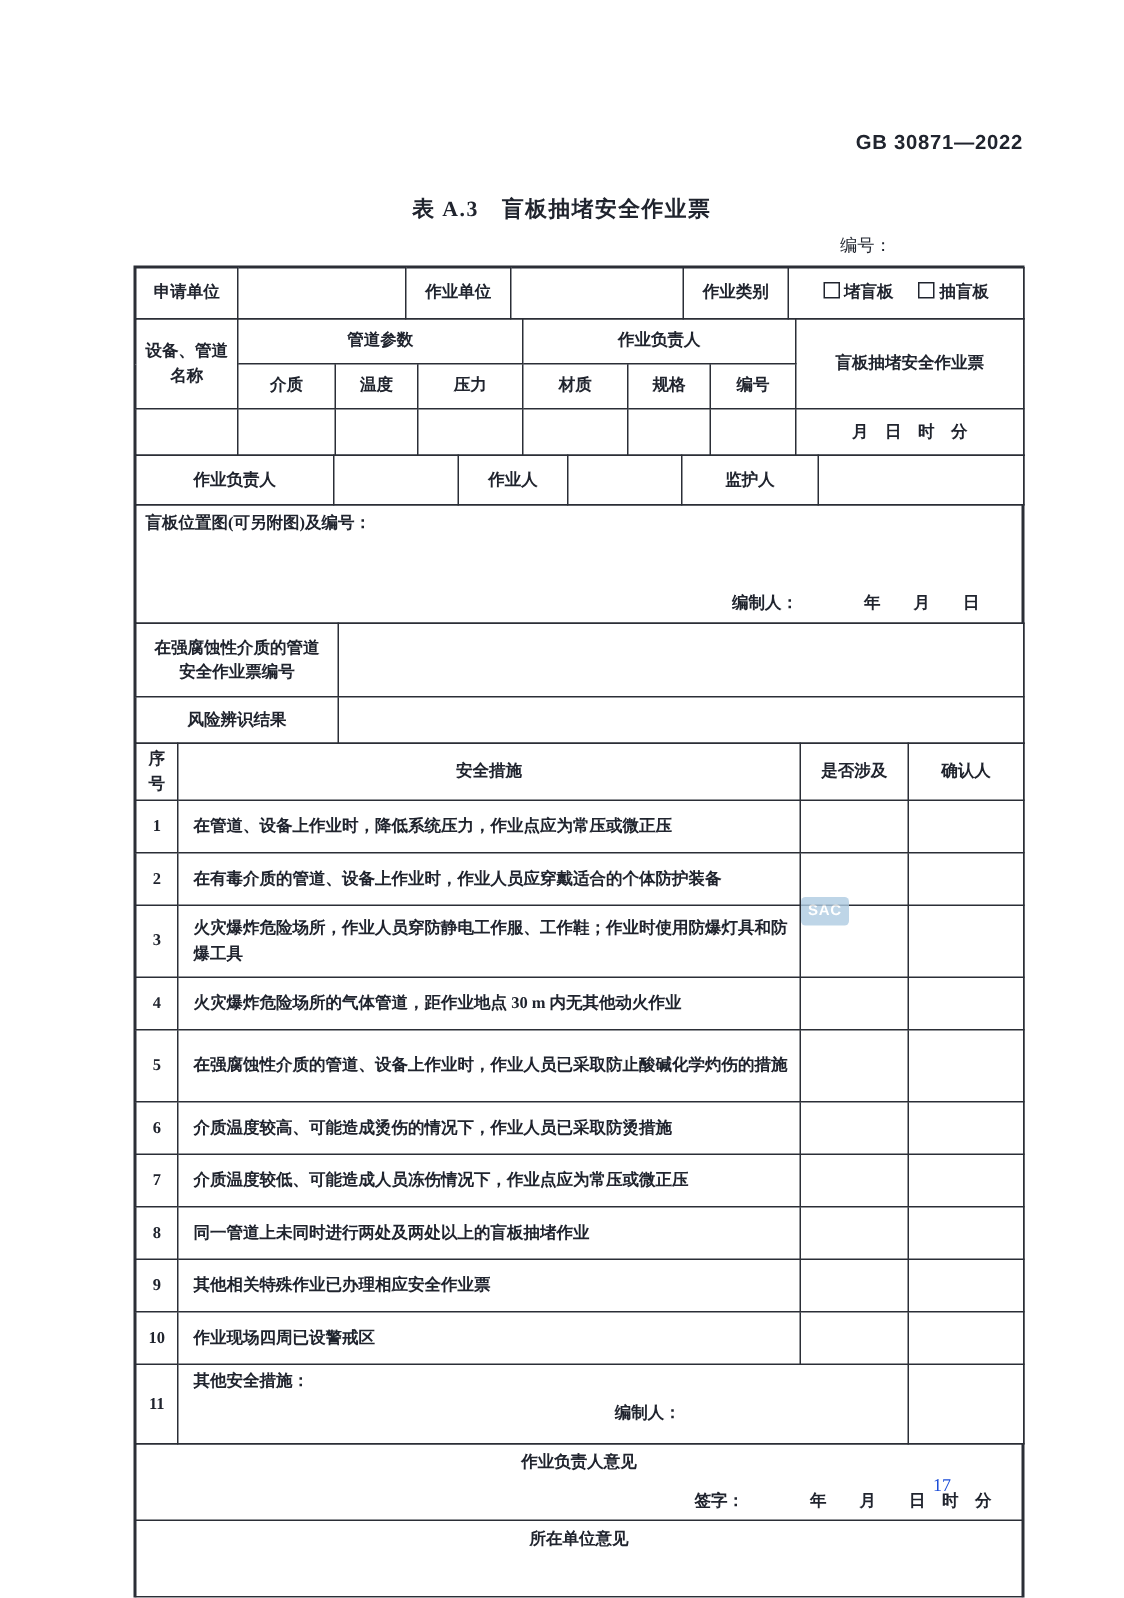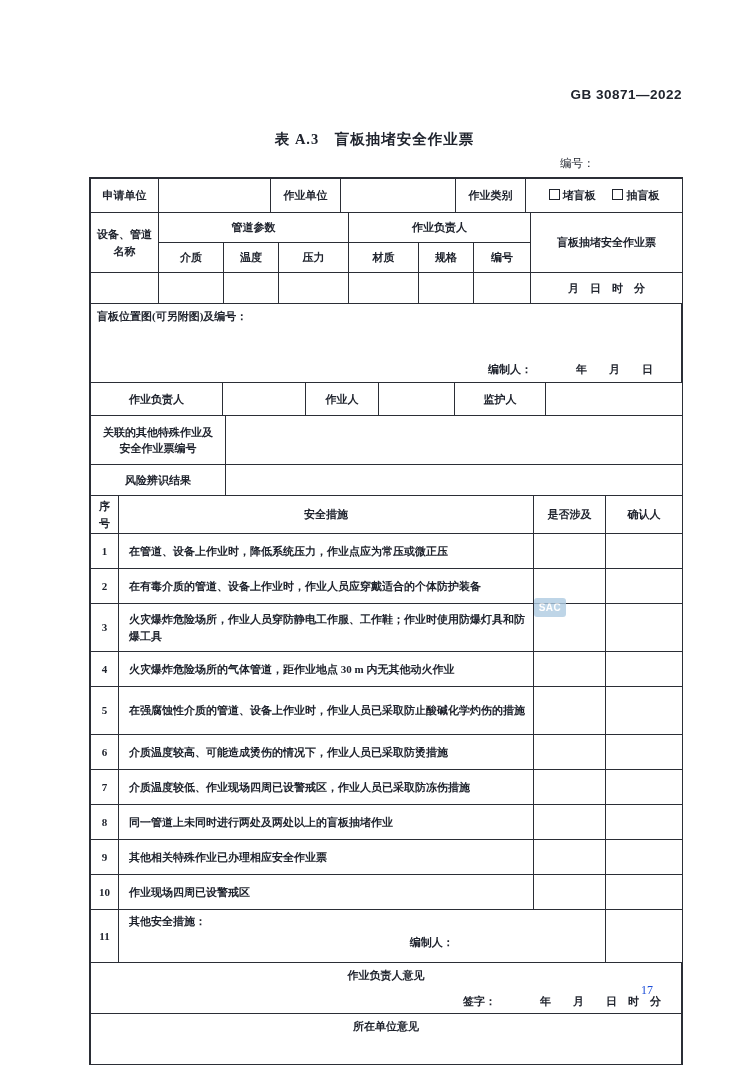--- a/index.html
+++ b/index.html
@@ -66,21 +66,21 @@
     display:flex;justify-content:flex-end;align-items:baseline;
     padding-right:20px;
   }
   .sac-watermark{
     position:absolute;left:534px;top:598px;width:32px;height:19px;
     background:#aecbe2;opacity:.8;border-radius:3px;
     color:#ffffff;font-family:"Liberation Sans","DejaVu Sans",sans-serif;
     font-size:10px;font-weight:bold;
     display:flex;align-items:center;justify-content:center;letter-spacing:.5px;
   }
-  .page-num{position:absolute;top:983px;left:641px;font-size:12px;color:#1d4ed8;}
+  .page-num{position:absolute;top:983px;left:622px;font-size:12px;color:#1d4ed8;}
 </style>
 </head>
 <body>
 
 <div class="gb-code">GB 30871—2022</div>
 <div class="doc-title">表 A.3　盲板抽堵安全作业票</div>
 <div class="serial">编号：</div>
 
 <div class="sheet">
 
@@ -141,63 +141,63 @@
       <td></td>
       <td></td>
       <td></td>
       <td></td>
       <td>月　日　时　分</td>
     </tr>
   </tbody>
     </table>
 
   <table>
+    <colgroup>
+        <col style="width:132px">
+        <col style="width:83px">
+        <col style="width:73px">
+        <col style="width:76px">
+        <col style="width:91px">
+        <col style="width:137px">
+      </colgroup>
+    <tbody>
+        <tr class="h28">
+      <td>作业负责人</td>
+      <td></td>
+      <td>作业人</td>
+      <td></td>
+      <td>监护人</td>
+      <td></td>
+    </tr>
+  </tbody>
+    </table>
+
+  <table>
     <tbody>
         <tr>
       <td class="sketch-cell">
         <div>盲板位置图(可另附图)及编号：</div>
         <div class="sketch-footer">
           <span>编制人：</span>
           <span class="sig-space"></span>
           <span>年　　月　　日</span>
         </div>
       </td>
     </tr>
   </tbody>
     </table>
 
   <table>
     <colgroup>
-        <col style="width:132px">
-        <col style="width:83px">
-        <col style="width:73px">
-        <col style="width:76px">
-        <col style="width:91px">
-        <col style="width:137px">
-      </colgroup>
-    <tbody>
-        <tr class="h28">
-      <td>作业负责人</td>
-      <td></td>
-      <td>作业人</td>
-      <td></td>
-      <td>监护人</td>
-      <td></td>
-    </tr>
-  </tbody>
-    </table>
-
-  <table>
-    <colgroup>
         <col style="width:135px">
         <col style="width:457px">
       </colgroup>
     <tbody>
         <tr class="h44">
-      <td class="prewrap">关联的其他特殊作业及
+      <td class="prewrap">在强腐蚀性介质的管道
 安全作业票编号</td>
       <td></td>
     </tr>
     <tr class="h26">
       <td>风险辨识结果</td>
       <td></td>
     </tr>
   </tbody>
     </table>
 
@@ -246,21 +246,21 @@
       <td></td>
     </tr>
     <tr class="h28">
       <td>6</td>
       <td class="measure">介质温度较高、可能造成烫伤的情况下，作业人员已采取防烫措施</td>
       <td></td>
       <td></td>
     </tr>
     <tr class="h28">
       <td>7</td>
-      <td class="measure">介质温度较低、作业现场四周已设警戒区，作业人员已采取防冻伤措施</td>
+      <td class="measure">介质温度较低、可能造成人员冻伤情况下，作业点应为常压或微正压</td>
       <td></td>
       <td></td>
     </tr>
     <tr class="h28">
       <td>8</td>
       <td class="measure">同一管道上未同时进行两处及两处以上的盲板抽堵作业</td>
       <td></td>
       <td></td>
     </tr>
     <tr class="h28">

